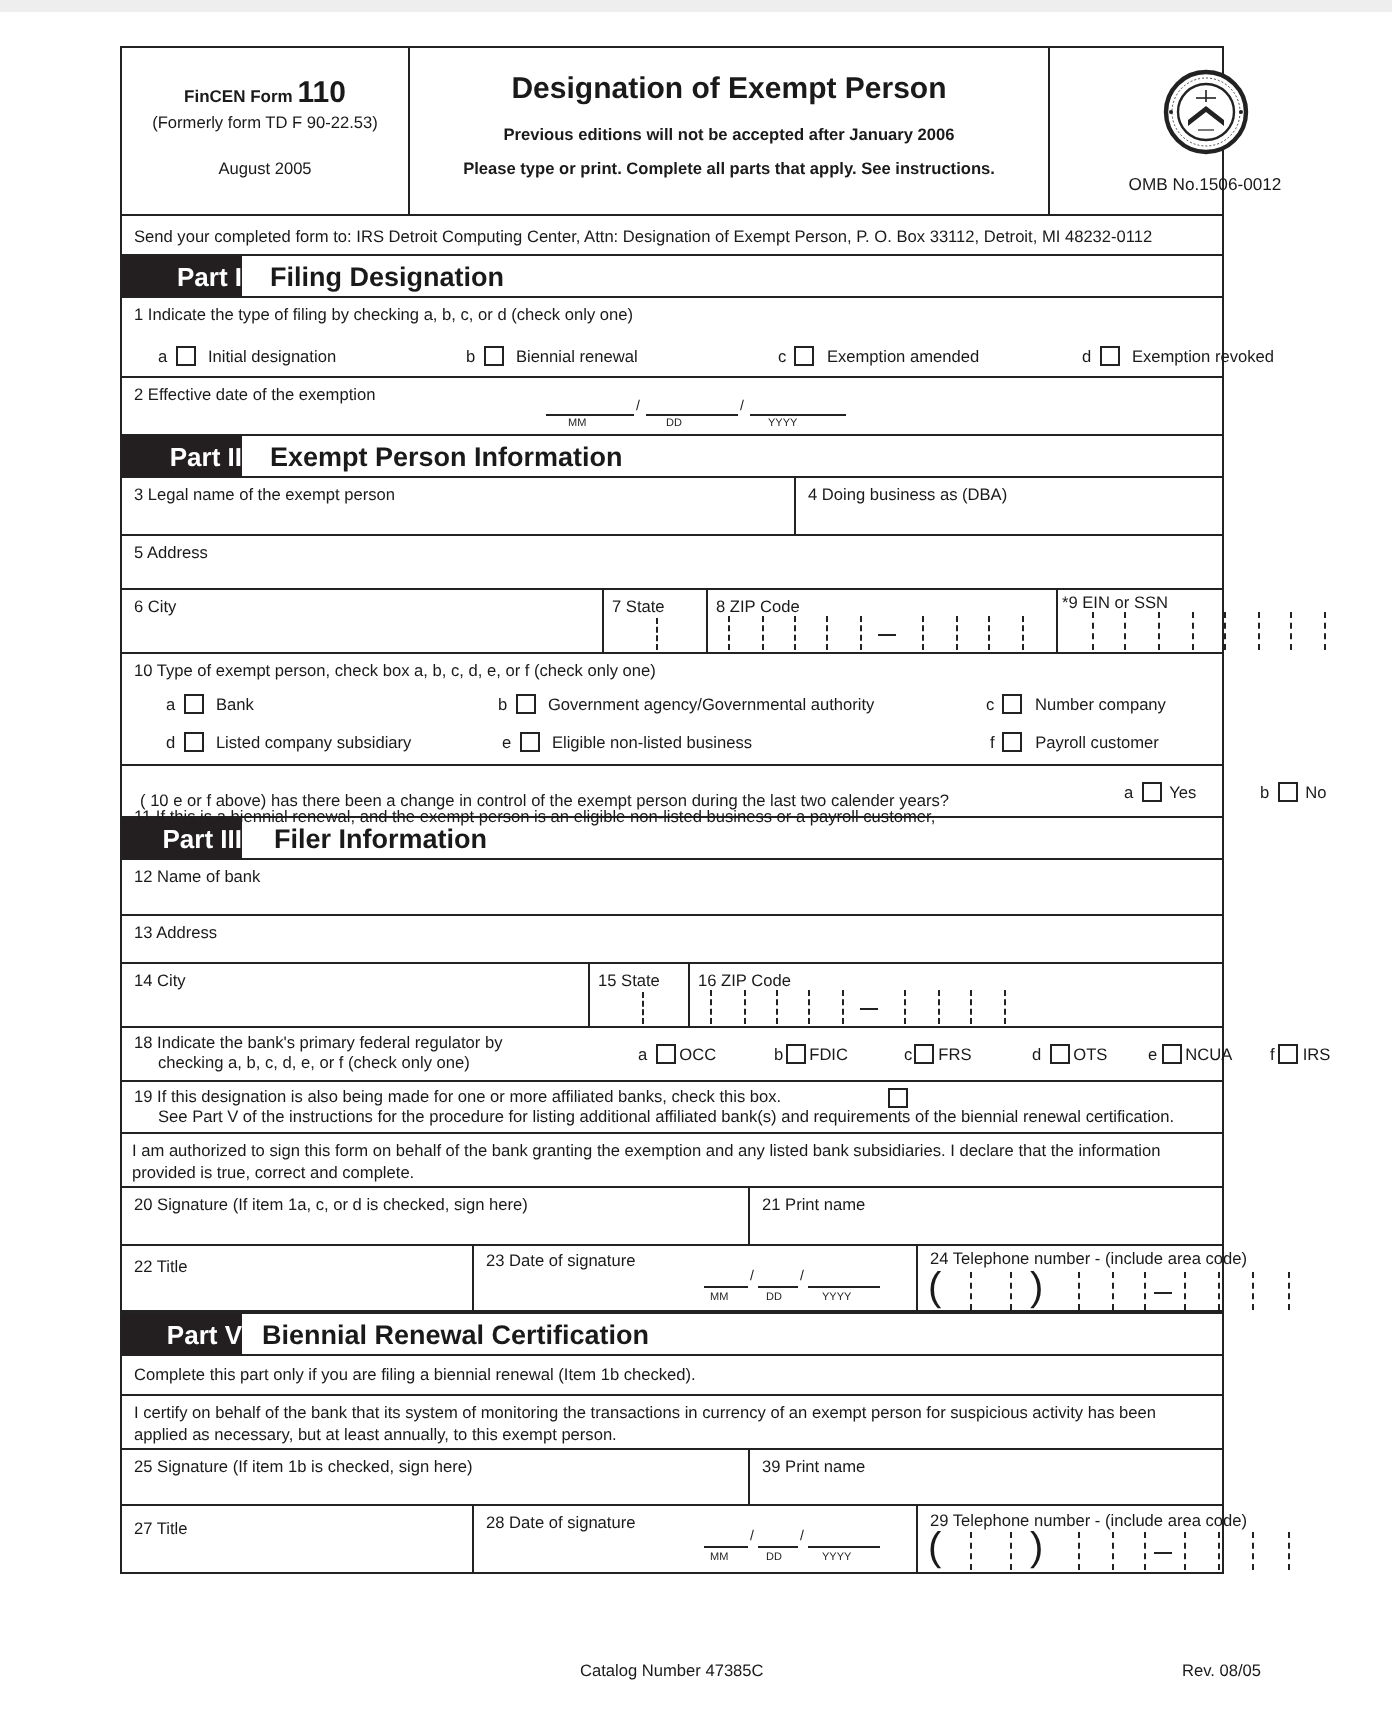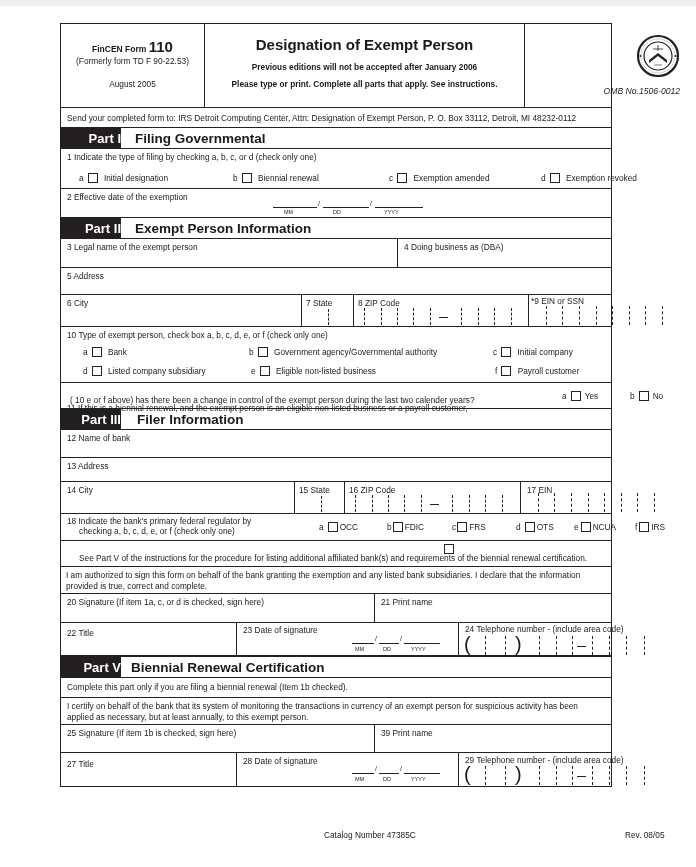--- a/index.html
+++ b/index.html
@@ -9,21 +9,21 @@
   .form { position: absolute; left: 40px; top: 23px; width: 552px; border: 1px solid #222; border-bottom: none; margin-left: 20px; }
   .row { position: relative; border-bottom: 1px solid #222; }
   .cell { position: absolute; top: 0; bottom: 0; }
   .vline { border-left: 1px solid #222; }
   .lbl { position: absolute; left: 6px; top: 3px; font-size: 8.3px; white-space: nowrap; }
 
   
   .hdr { height: 84px; }
   .hdr .left { left: 0; width: 143px; text-align: center; }
   .hdr .mid { left: 143px; width: 320px; text-align: center; }
-  .hdr .right { left: 463px; width: 156px; text-align: right; font-style: italic; }
+  .hdr .right { left: 463px; width: 156px; text-align: center; }
   .formno { margin-top: 14px; font-size: 8.5px; font-weight: bold; }
   .formno b { font-size: 15px; }
   .formerly { font-size: 8.3px; margin-top: 1px; }
   .edition { font-size: 8.3px; margin-top: 13px; }
   .title { font-size: 15px; font-weight: bold; margin-top: 12px; }
   .sub1 { font-size: 8.3px; font-weight: bold; margin-top: 9px; }
   .sub2 { font-size: 8.3px; font-weight: bold; margin-top: 7px; }
   .seal { margin: 10px auto 0; width: 44px; height: 44px; }
   .omb { font-size: 8.6px; margin-top: 4px; }
 
@@ -39,21 +39,21 @@
 
   .dl { position: absolute; border-bottom: 1px solid #222; height: 10px; }
   .dsl { position: absolute; font-size: 7px; }
   .dcap { position: absolute; font-size: 5.5px; }
 
   .tick { position: absolute; width: 0; border-left: 1px dashed #222; }
   .paren { position: absolute; font-size: 20px; font-weight: 300; line-height: 20px; }
   .dash { position: absolute; height: 0; border-top: 1px solid #222; width: 9px; }
 
   .para { font-size: 8.3px; padding: 3px 6px; line-height: 11px; }
-  .footer { position: absolute; top: 830px; font-size: 8.3px; margin-left: 34px; }
+  .footer { position: absolute; top: 830px; font-size: 8.3px; }
 </style>
 </head>
 <body>
 
 <div class="topbar"></div>
 
 <div class="form">
 
   <div class="row hdr">
     <div class="cell left">
@@ -81,21 +81,21 @@
       <div class="omb">OMB No.1506-0012</div>
     </div>
   </div>
 
   <div class="row send">
     <span>Send your completed form to: IRS Detroit Computing Center,  Attn: Designation of Exempt Person,  P. O. Box 33112,  Detroit, MI 48232-0112</span>
   </div>
 
   <div class="row part">
     <div class="tag">Part I</div>
-    <div class="ptitle">Filing Governmental</div>
+    <div class="ptitle">Filing Designation</div>
   </div>
   <div class="row" style="height:40px">
     <div class="lbl">1  Indicate the type of filing by checking a, b, c, or d (check only one)</div>
     <div class="opt" style="left:18px;top:24px"><span>a</span><span class="cb"></span> <span>Initial designation</span></div>
     <div class="opt" style="left:172px;top:24px"><span>b</span><span class="cb"></span> <span>Biennial renewal</span></div>
     <div class="opt" style="left:328px;top:24px"><span>c</span><span class="cb"></span> <span>Exemption amended</span></div>
     <div class="opt" style="left:480px;top:24px"><span>d</span><span class="cb"></span> <span>Exemption revoked</span></div>
   </div>
   <div class="row" style="height:29px">
     <div class="lbl">2  Effective date of the exemption</div>
@@ -154,21 +154,21 @@
         <div class="tick" style="left: 83px; top: 11px; height: 19px;"></div>
         <div class="tick" style="left: 100px; top: 11px; height: 19px;"></div>
         <div class="tick" style="left: 116px; top: 11px; height: 19px;"></div>
         <div class="tick" style="left: 133px; top: 11px; height: 19px;"></div>
       </div>
   </div>
   <div class="row" style="height:56px">
     <div class="lbl">10  Type of exempt person, check box a, b, c, d, e, or f (check only one)</div>
     <div class="opt" style="left:22px;top:20px"><span>a</span><span class="cb"></span> <span>Bank</span></div>
     <div class="opt" style="left:188px;top:20px"><span>b</span><span class="cb"></span> <span>Government agency/Governmental authority</span></div>
-    <div class="opt" style="left:432px;top:20px"><span>c</span><span class="cb"></span> <span>Initial company</span></div>
+    <div class="opt" style="left:432px;top:20px"><span>c</span><span class="cb"></span> <span>Number company</span></div>
     <div class="opt" style="left:22px;top:39px"><span>d</span><span class="cb"></span> <span>Listed company subsidiary</span></div>
     <div class="opt" style="left:190px;top:39px"><span>e</span><span class="cb"></span> <span>Eligible non-listed business</span></div>
     <div class="opt" style="left:434px;top:39px"><span>f</span><span class="cb"></span> <span>Payroll customer</span></div>
   </div>
   <div class="row" style="height:26px">
     <div class="lbl" style="top:20px">11  If this is a biennial renewal, and the exempt person is an eligible non-listed business or a payroll customer,</div>
     <div class="lbl" style="top:12px;left:9px">( 10 e or f above) has there been a change in control of the exempt person during the last two calender years?</div>
     <div class="opt" style="left:501px;top:8px"><span>a</span><span class="cb"></span><span>Yes</span></div>
     <div class="opt" style="left:569px;top:8px"><span>b</span><span class="cb"></span><span>No</span></div>
   </div>
@@ -197,43 +197,33 @@
         <div class="tick" style="left: 27px; top: 13px; height: 17px;"></div>
         <div class="tick" style="left: 43px; top: 13px; height: 17px;"></div>
         <div class="tick" style="left: 59px; top: 13px; height: 17px;"></div>
         <div class="tick" style="left: 76px; top: 13px; height: 17px;"></div>
         <div class="tick" style="left: 107px; top: 13px; height: 17px;"></div>
         <div class="tick" style="left: 124px; top: 13px; height: 17px;"></div>
         <div class="tick" style="left: 140px; top: 13px; height: 17px;"></div>
         <div class="tick" style="left: 157px; top: 13px; height: 17px;"></div>
         <div class="dash" style="left: 85px; top: 22px;"></div>
       </div>
-    <div class="cell vline einbox" style="left:459px;right:0">
-      <div class="lbl" style="left:6px">17  EIN</div>
-    <div class="tick" style="left: 17px; top: 11px; height: 19px;"></div>
-        <div class="tick" style="left: 33px; top: 11px; height: 19px;"></div>
-        <div class="tick" style="left: 50px; top: 11px; height: 19px;"></div>
-        <div class="tick" style="left: 67px; top: 11px; height: 19px;"></div>
-        <div class="tick" style="left: 83px; top: 11px; height: 19px;"></div>
-        <div class="tick" style="left: 100px; top: 11px; height: 19px;"></div>
-        <div class="tick" style="left: 116px; top: 11px; height: 19px;"></div>
-        <div class="tick" style="left: 133px; top: 11px; height: 19px;"></div>
-      </div>
   </div>
   <div class="row" style="height:27px">
     <div class="lbl" style="top:2px">18  Indicate the bank's primary federal regulator by</div>
     <div class="lbl" style="top:12px;left:18px">checking a, b, c, d, e, or f (check only one)</div>
     <div class="opt" style="left:258px;top:8px"><span>a</span><span class="cb" style="margin-right:2px"></span><span>OCC</span></div>
     <div class="opt" style="left:326px;top:8px"><span>b</span><span class="cb" style="margin:0 2px 0 1px"></span><span>FDIC</span></div>
     <div class="opt" style="left:391px;top:8px"><span>c</span><span class="cb" style="margin:0 2px 0 1px"></span><span>FRS</span></div>
     <div class="opt" style="left:455px;top:8px"><span>d</span><span class="cb" style="margin:0 2px 0 4px"></span><span>OTS</span></div>
     <div class="opt" style="left:513px;top:8px"><span>e</span><span class="cb" style="margin:0 2px 0 2px"></span><span>NCUA</span></div>
     <div class="opt" style="left:574px;top:8px"><span>f</span><span class="cb" style="margin:0 2px 0 2px"></span><span>IRS</span></div>
   </div>
   <div class="row" style="height:26px">
+    <div class="lbl" style="top:2px">19  If this designation is also being made for one or more affiliated banks, check this box.</div>
     <span class="cb" style="position:absolute;left:383px;top:3px;margin:0"></span>
     <div class="lbl" style="top:12px;left:18px">See Part V of the  instructions for the procedure for listing additional affiliated bank(s) and requirements of the biennial renewal certification.</div>
   </div>
 
   <div class="row para" style="height:27px;padding-left:5px">I am authorized to sign this form on behalf of the bank granting the exemption and any listed bank subsidiaries. I declare that the information provided is true, correct and complete.</div>
   <div class="row" style="height:29px">
     <div class="cell" style="left:0;width:313px">
         <div class="lbl">20 Signature (If item 1a, c, or d is checked, sign here)</div>
       </div>
     <div class="cell vline" style="left:313px;right:0">

